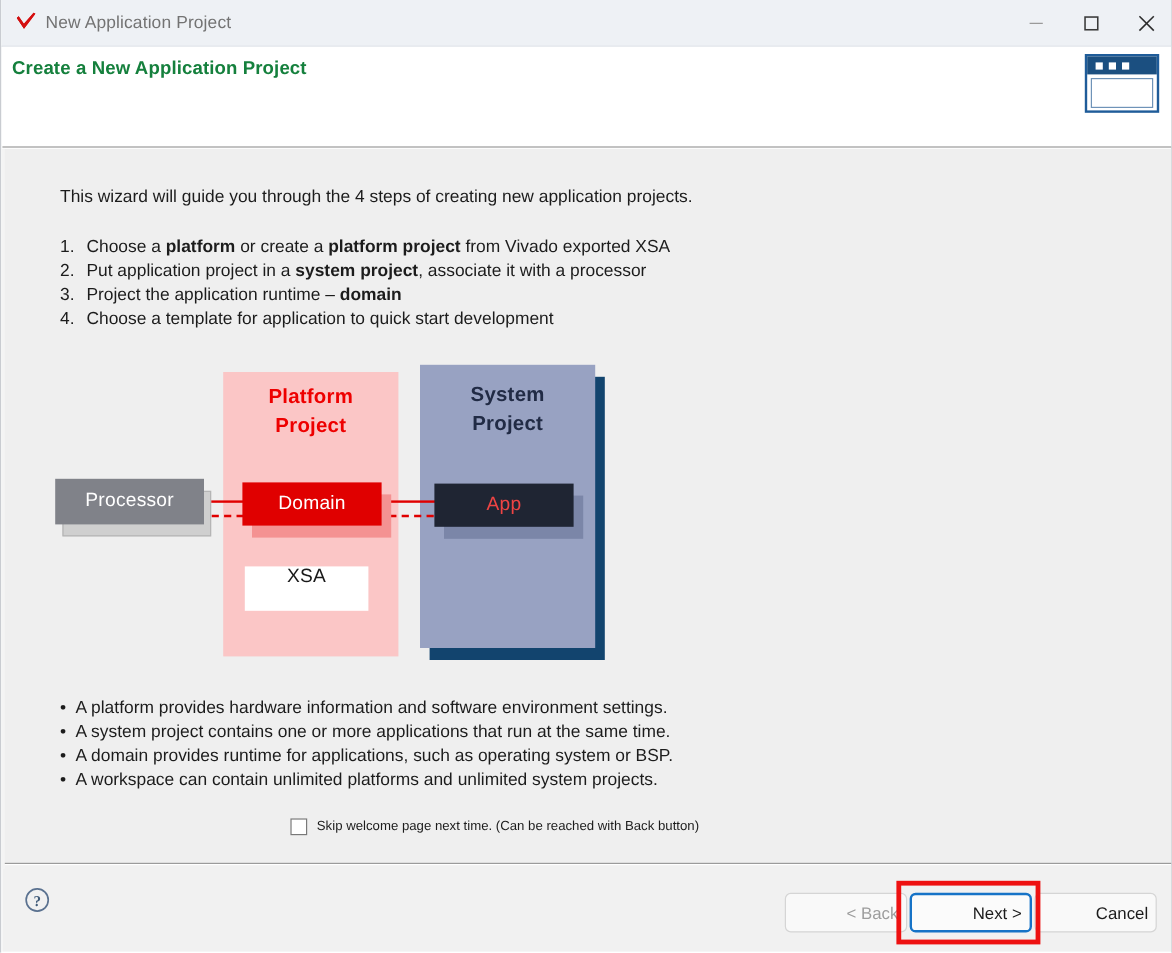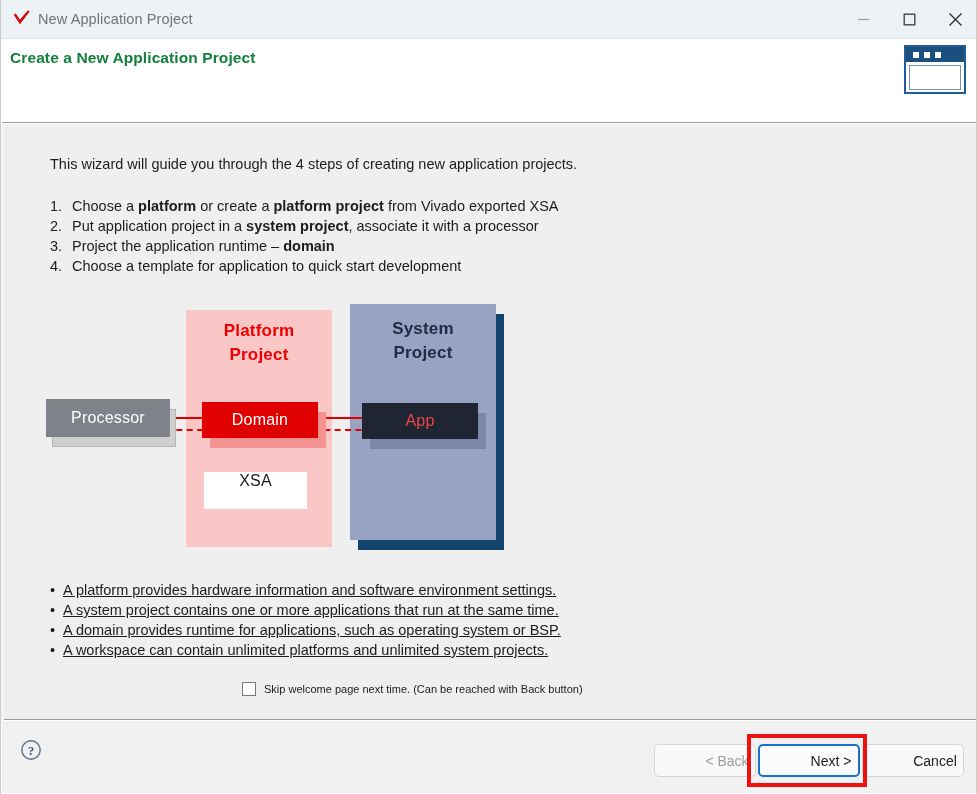--- a/index.html
+++ b/index.html
@@ -177,21 +177,21 @@
   #xsa {
     left: 158px; top: 168px; width: 103px; height: 37px;
     background: #ffffff;
     display: flex; align-items: flex-start; justify-content: center;
   }
   #xsa span { color: #1a1a1a; font-size: 16px; letter-spacing: .2px; }
 
   
   #bullets {
     position: absolute; left: 48px; top: 456px;
-    font-size: 14.5px; color: #1c1c1c; text-decoration: underline;
+    font-size: 14.5px; color: #1c1c1c;
   }
   #bullets li {
     list-style: none; height: 20px; line-height: 20px; white-space: nowrap;
   }
   #bullets li .dot { display: inline-block; width: 13px; }
 
   
   #skip-row {
     position: absolute; left: 240px; top: 558px;
     display: flex; align-items: center; gap: 8px;

